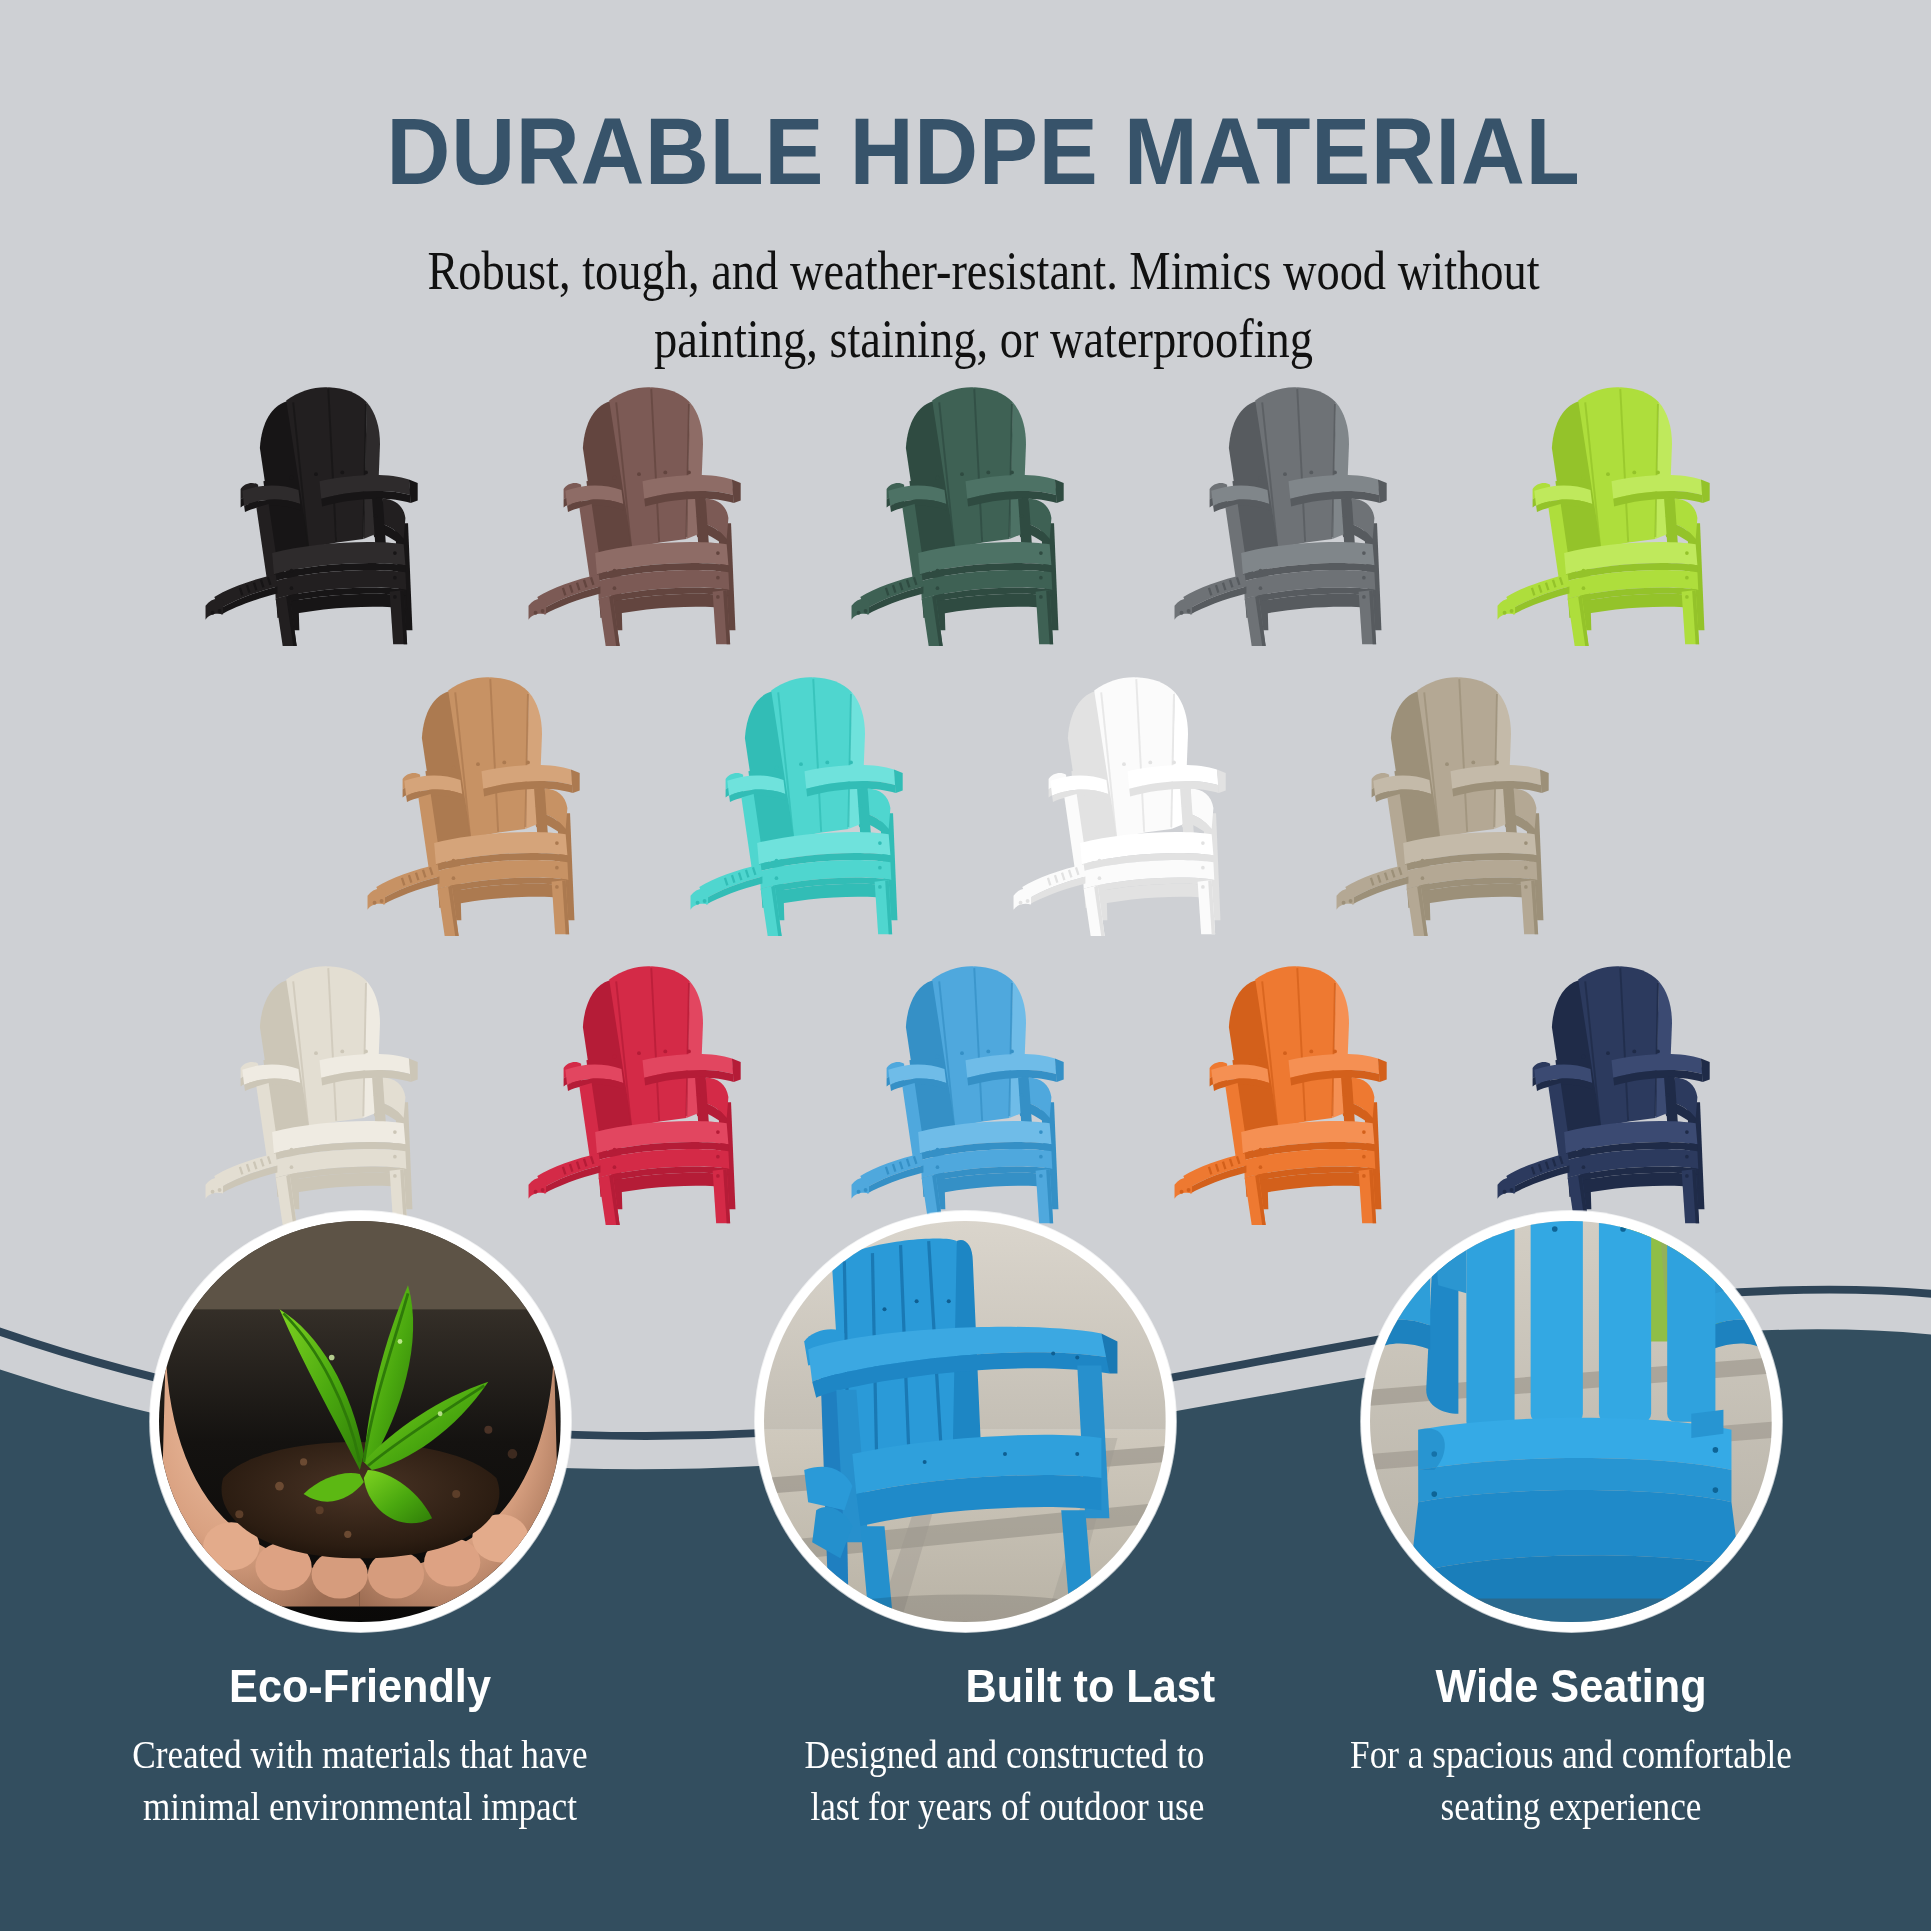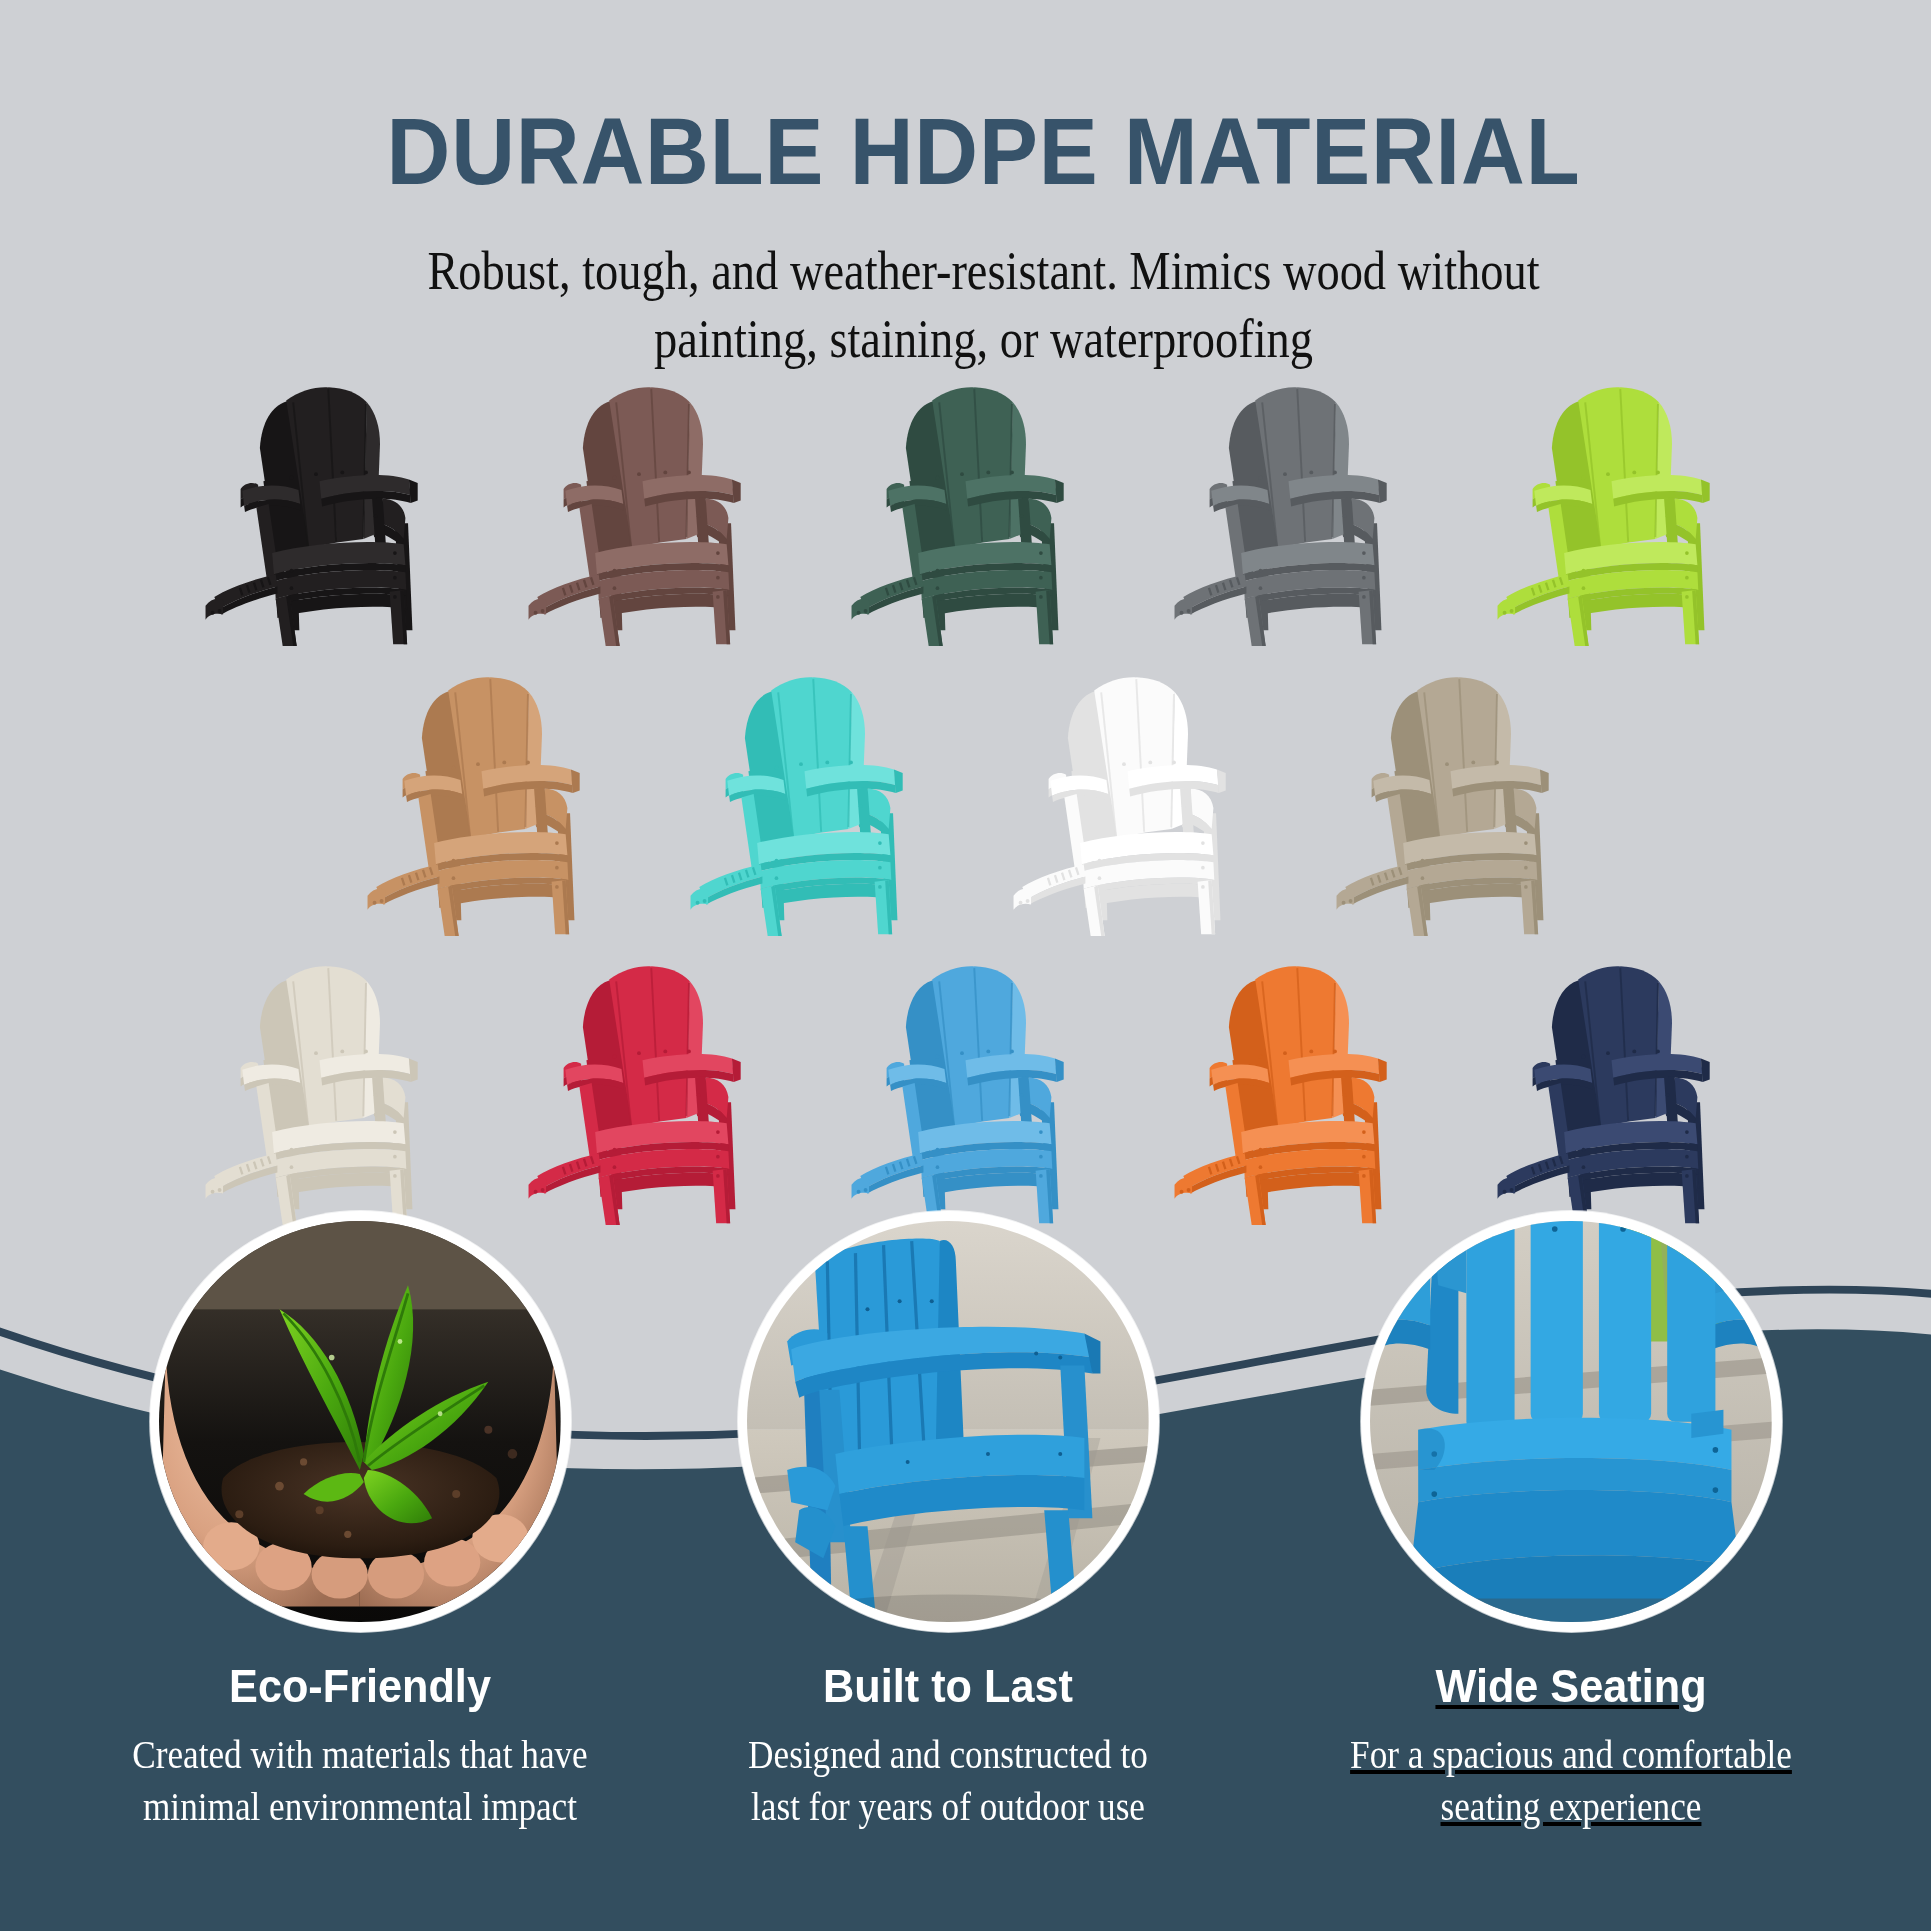--- a/index.html
+++ b/index.html
@@ -44,22 +44,22 @@
   .chair svg { width:100%; height:100%; display:block; }
 
   
   #footer-wrap { position:absolute; left:0; top:1273px; width:1931px; height:658px; }
   #wave-svg { position:absolute; left:0; top:0; width:1931px; height:658px; display:block; }
 
   
   #features { position:absolute; left:0; top:1211px; width:1931px; height:720px;padding-left:20px; }
   .feature { position:absolute; width:544px; text-align:center; }
   #feature-0 { left:88px;  top:0; }
-  #feature-1 { left:676px;  top:0; }
-  #feature-2 { left:1299px; top:0;text-decoration:underline; }
+  #feature-1 { left:693px;  top:0;text-align:right; }
+  #feature-2 { left:1299px; top:0; }
 
   .circle-wrap {
     position:relative; width:421px; height:421px; margin:0 auto;
     border-radius:50%; background:#ffffff; padding:9.7px;
     box-shadow:0 0 0 0.9px rgba(255,255,255,.7);
   }
   .circle-photo { width:100%; height:100%; border-radius:50%; overflow:hidden; position:relative; }
   .circle-photo svg { width:100%; height:100%; display:block; }
 
   .f-title {

